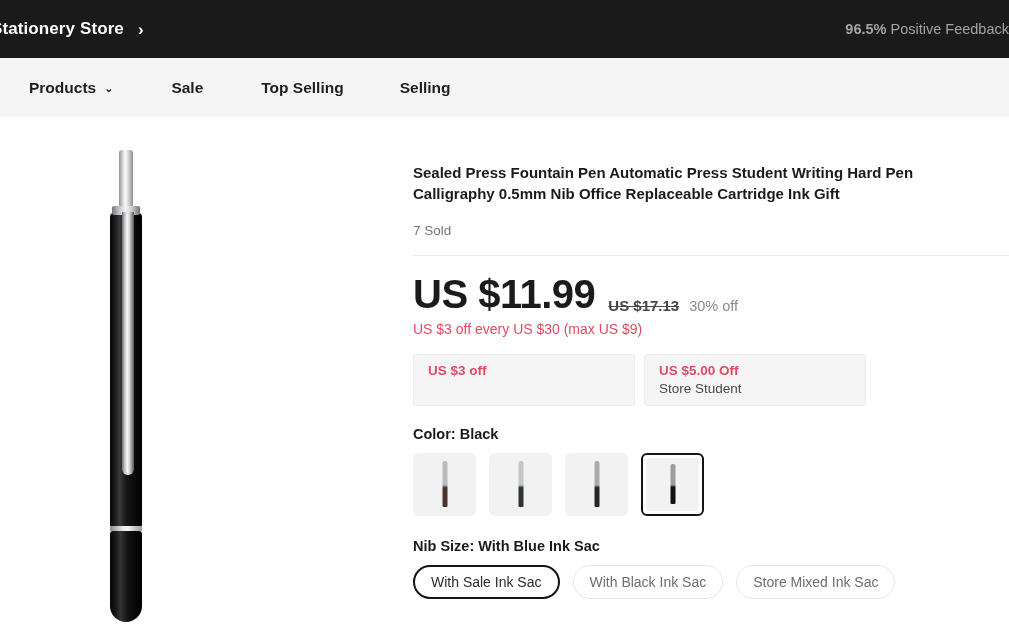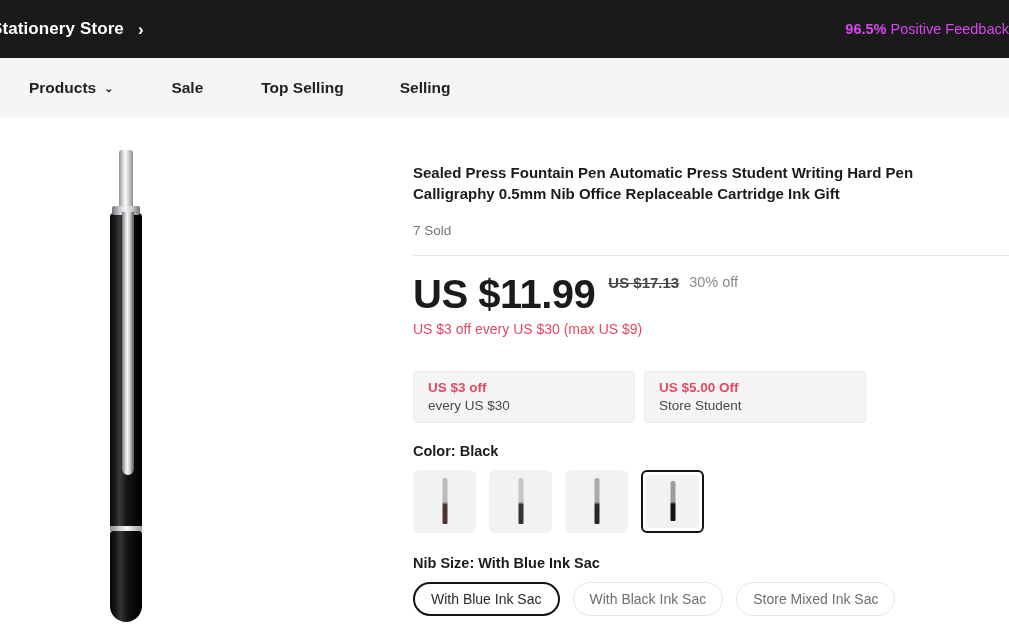--- a/index.html
+++ b/index.html
@@ -33,21 +33,21 @@
   .store-chevron {
     color: #ffffff;
     font-size: 17px; font-weight: bold;
     margin-left: 14px;
     line-height: 1;
   }
   .feedback-wrap {
     position: absolute; right: 0px; top: 50%;
     transform: translateY(-50%);
     white-space: nowrap;
-    color: #d946ef;
+    color: #a3a3a3;
     font-size: 14.5px;
   }
   .feedback-pct { font-weight: bold; }
   .feedback-label { font-weight: normal; }
 
   
   .nav-bar {
     position: absolute; top: 58px; left: 0;
     width: 1009px; height: 59px;
     background: #f5f5f5;
@@ -145,21 +145,21 @@
   }
   .divider {
     margin-top: 17px;
     width: 596px; height: 1px;
     background: #e8e8e8;
   }
 
   
   .price-row {
     margin-top: 18px;
-    display: flex; align-items: flex-start;
+    display: flex; align-items: flex-end;
   }
   .price-main {
     font-size: 40px;
     font-weight: bold;
     color: #1b1b1b;
     letter-spacing: -.5px;
     line-height: 1;
   }
   .price-old {
     margin-left: 13px;
@@ -175,21 +175,21 @@
   }
   .promo-line {
     margin-top: 7px;
     font-size: 14px;
     font-weight: normal;
     color: #e24a63;
   }
 
   
   .coupon-row {
-    margin-top: 34px;
+    margin-top: 17px;
     display: flex;
   }
   .coupon {
     width: 222px; height: 52px;
     background: #f5f5f5;
     border: 1px solid #ececec;
     border-radius: 3px;
     padding: 7px 0 0 14px;
     cursor: pointer;
   }
@@ -329,21 +329,20 @@
     <div class="price-row">
       <span class="price-main">US $11.99</span>
       <span class="price-old">US $17.13</span>
       <span class="price-discount">30% off</span>
     </div>
     <div class="promo-line">US $3 off every US $30 (max US $9)</div>
 
     <div class="coupon-row">
       <div class="coupon">
         <div class="coupon-title">US $3 off</div>
-        <div class="coupon-sub">every US $30</div>
       </div>
       <div class="coupon">
         <div class="coupon-title">US $5.00 Off</div>
         <div class="coupon-sub">Store Student</div>
       </div>
     </div>
 
     <div class="color-label">Color: Black</div>
     <div class="swatch-row">
       <div class="swatch">
@@ -364,21 +363,21 @@
       <div class="swatch selected">
         <div class="swatch-inner">
           <div class="mini-pen" style="background: linear-gradient(rgb(155, 157, 160) 0%, rgb(155, 157, 160) 52%, rgb(18, 18, 18) 58%, rgb(18, 18, 18) 100%);"></div>
         </div>
       </div>
     </div>
 
     <div class="nib-label">Nib Size: With Blue Ink Sac</div>
     <div class="nib-row">
       <div class="nib-btn selected">
-        <span>With Blue Ink Sac</span>
+        <span>With Sale Ink Sac</span>
       </div>
       <div class="nib-btn">
         <span>With Black Ink Sac</span>
       </div>
       <div class="nib-btn">
         <span>Store Mixed Ink Sac</span>
       </div>
     </div>
 
   </div>

